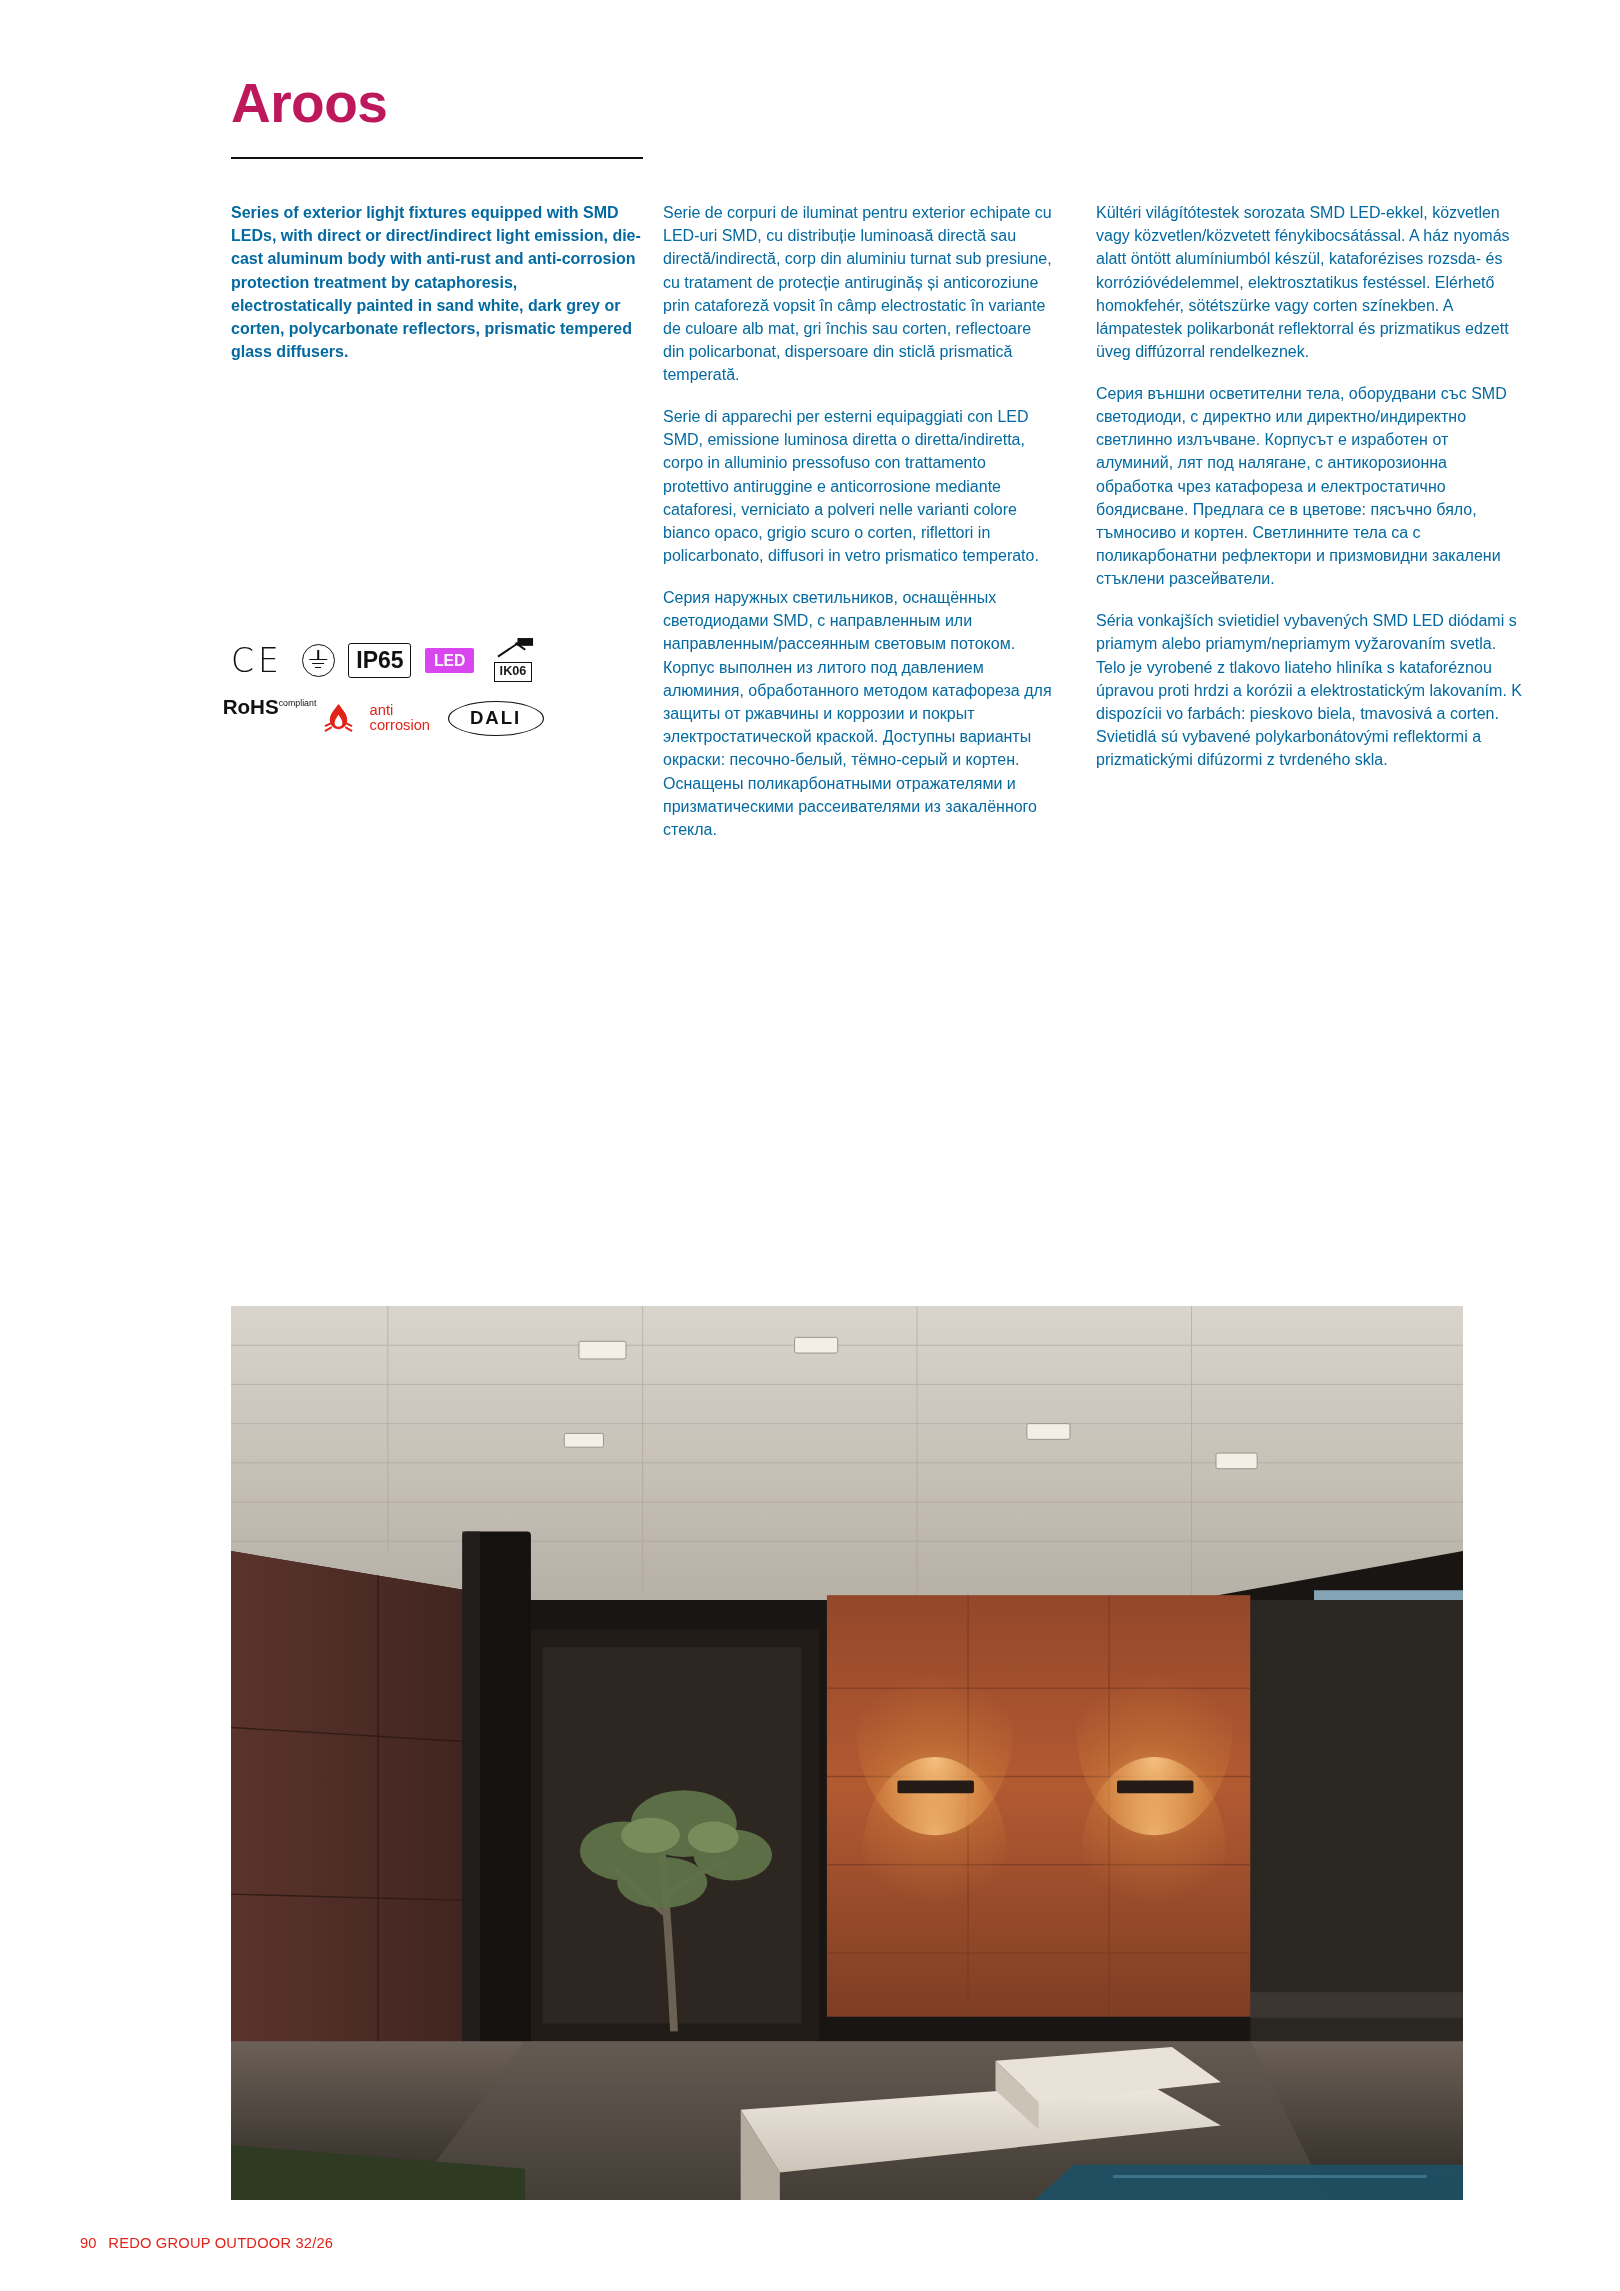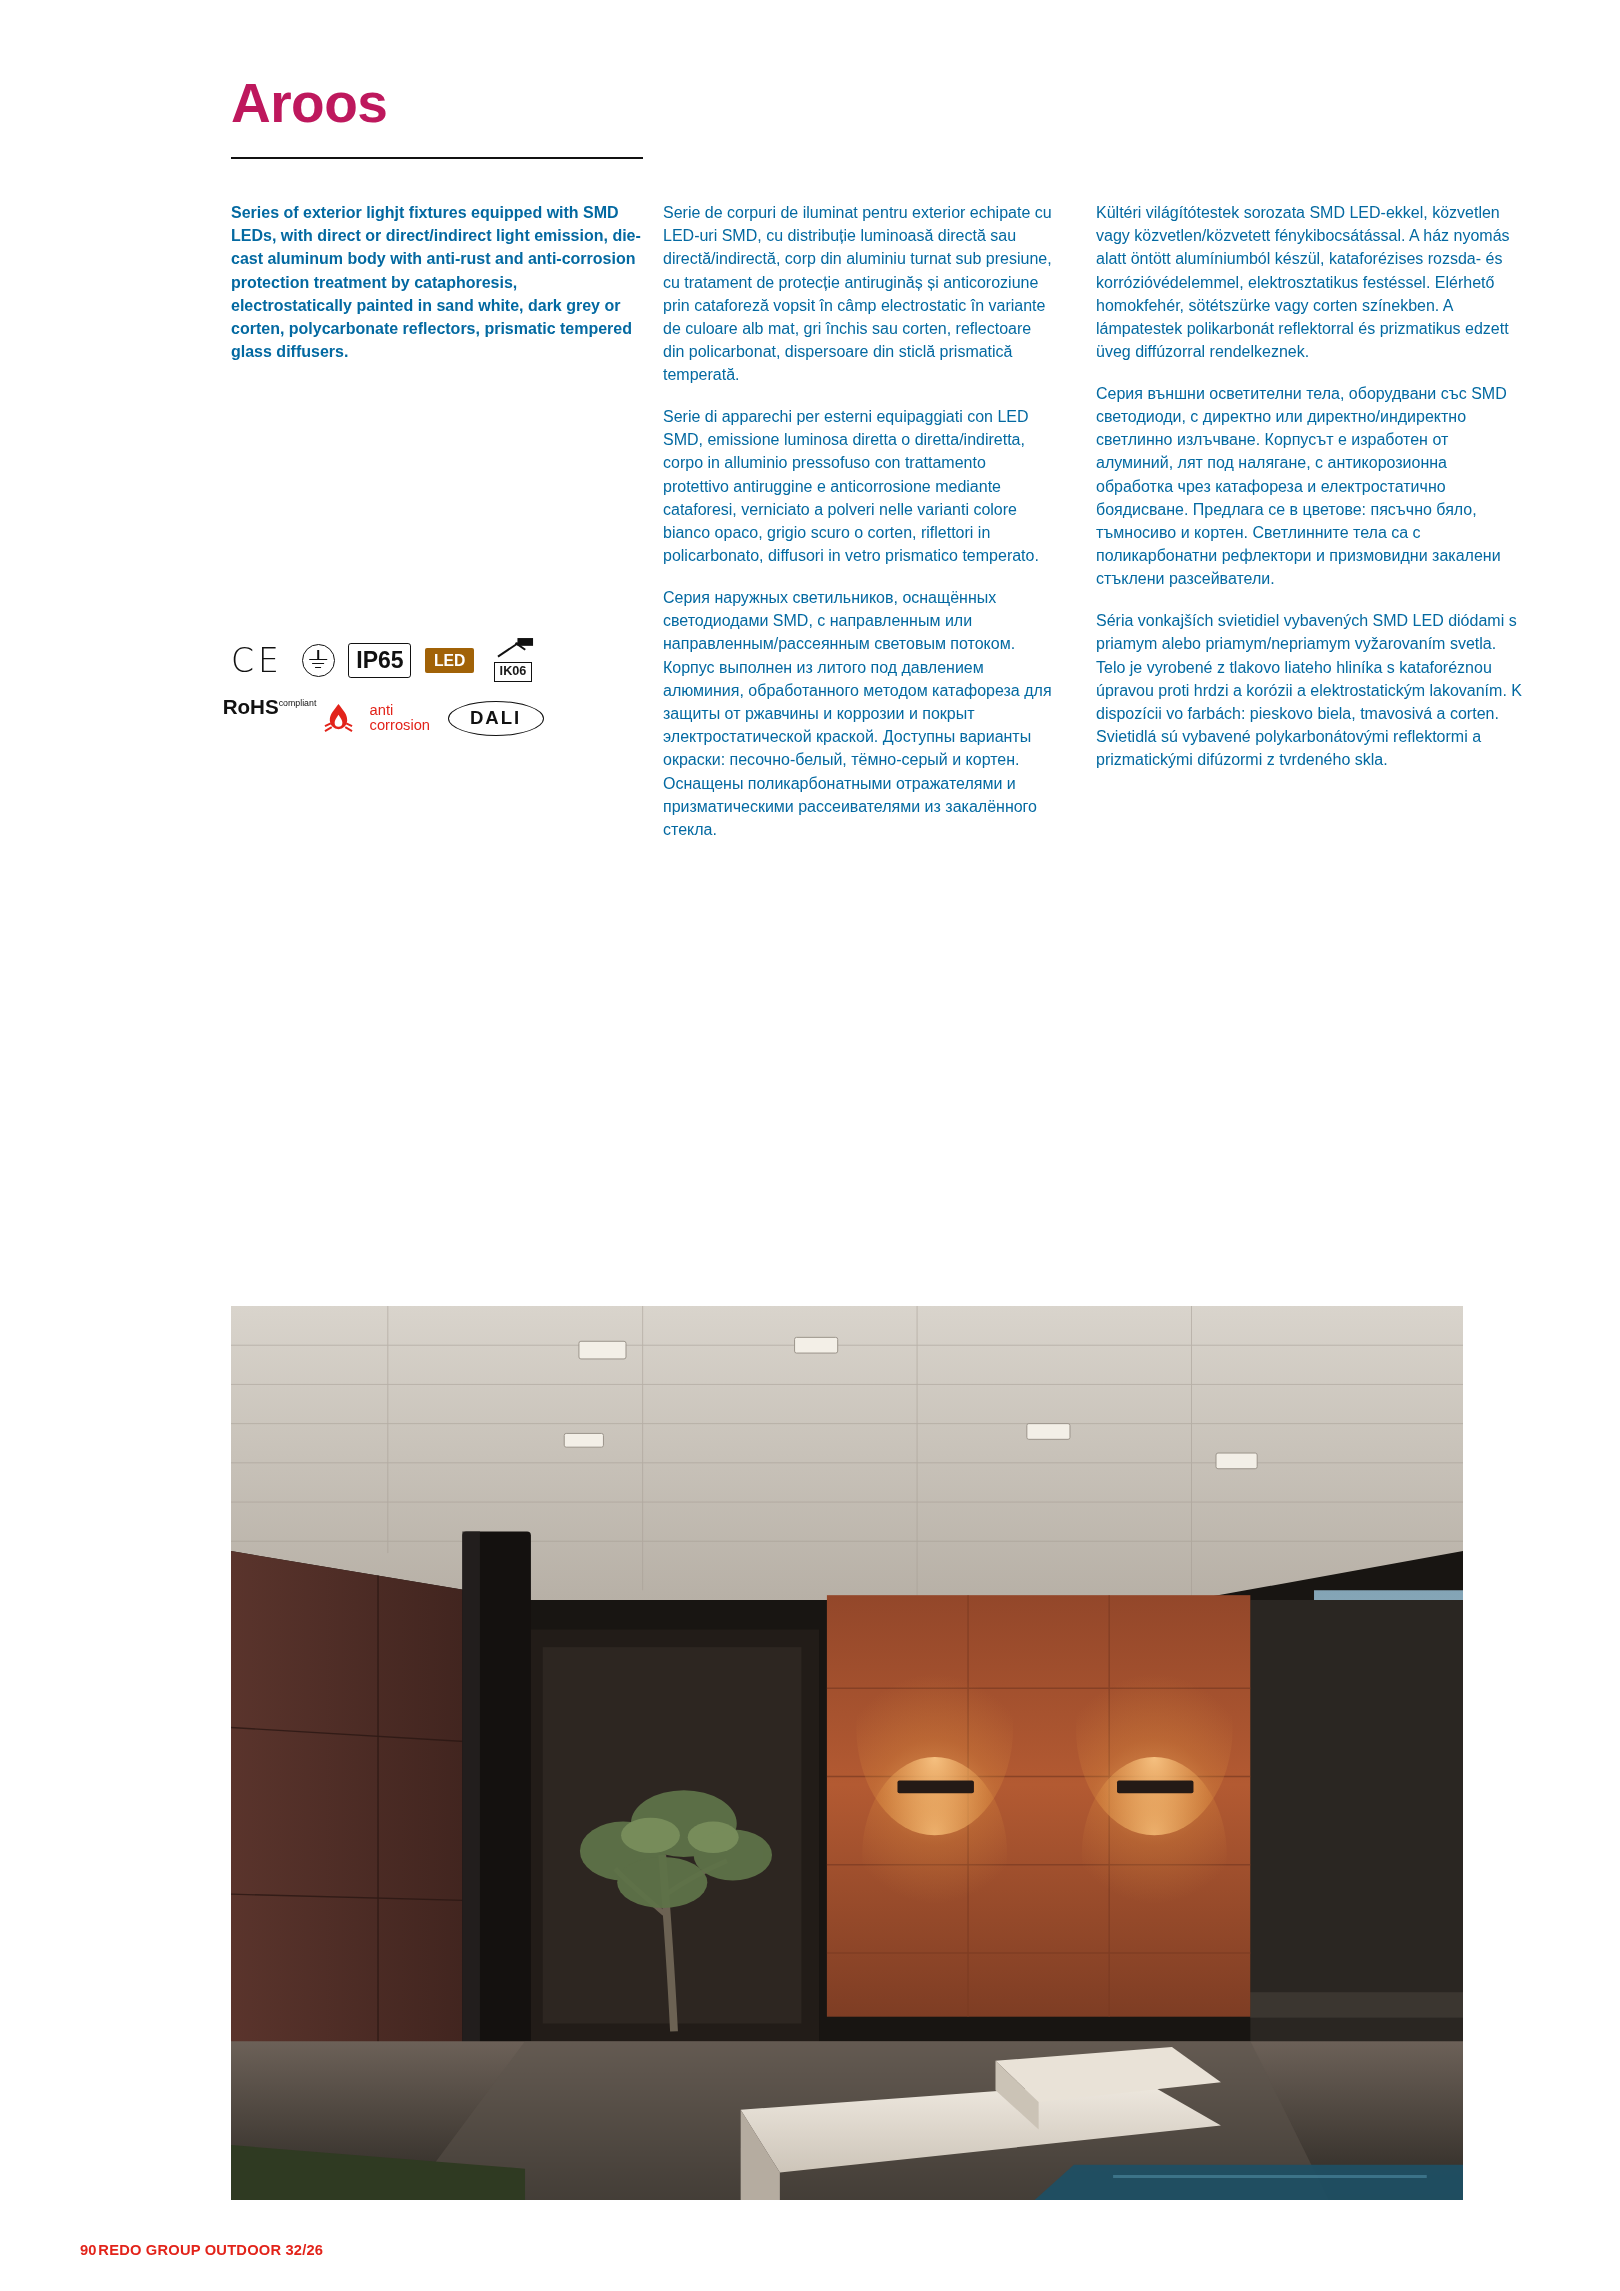--- a/index.html
+++ b/index.html
@@ -106,21 +106,21 @@
     border-radius: 2.9px;
     padding: 2.9px 6.9px;
     font-size: 23px;
     font-weight: bold;
     color: #111;
     line-height: 1.15;
   }
 
   
   .led-box {
-    background: #a16207;
+    background: #d946ef;
     color: #fff;
     font-size: 15.7px;
     font-weight: bold;
     padding: 4.9px 8.8px;
     line-height: 1;
     border-radius: 2px;
   }
 
   
   .ik-wrap {
@@ -176,26 +176,26 @@
     height: 894px;
     overflow: hidden;
     background: #12100f;
   }
   .hero svg { display: block; width: 100%; height: 100%; }
 
   
   .footer {
     position: absolute;
     left: 80px;
-    bottom: 34px;
+    bottom: 41px;
     display: flex;
     align-items: baseline;
-    gap: 2px;
+    gap: 12px;
     font-size: 14.7px;
-    font-weight: bold;
+    font-weight: normal;
   }
   .footer .pageno { color: #e2231a; }
   .footer .brand { color: #e2231a; letter-spacing: 0.2px; }
 </style>
 </head>
 <body>
 
 <div class="page-title">Aroos</div>
 <div class="title-rule"></div>
 

